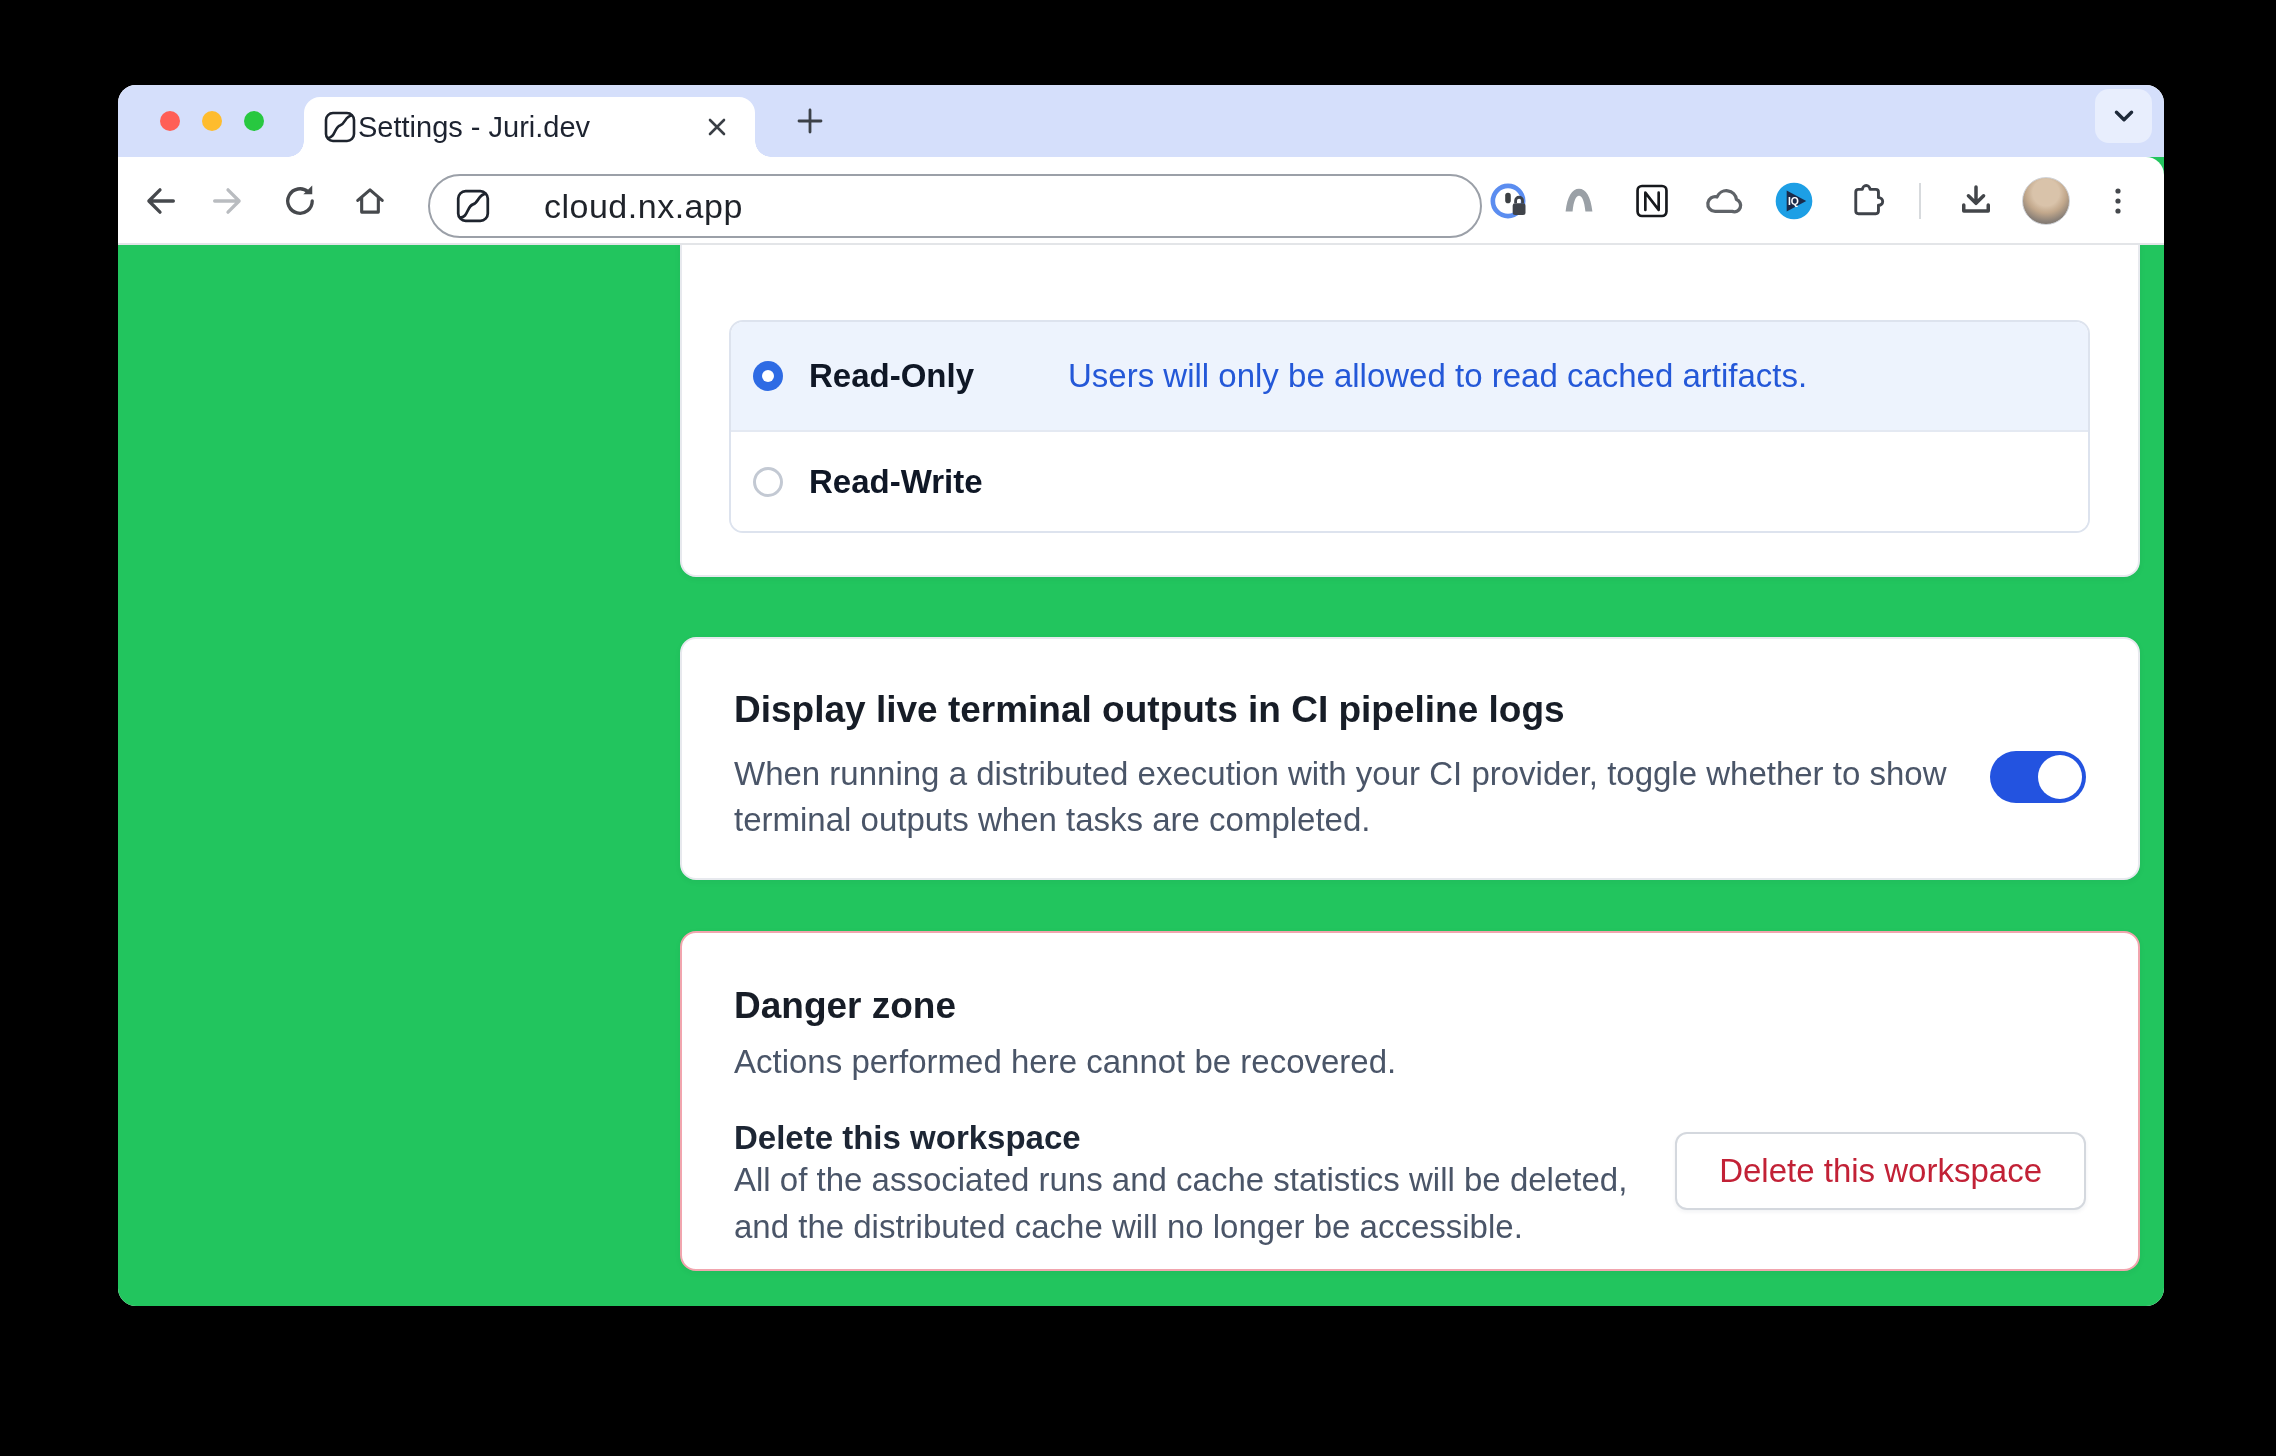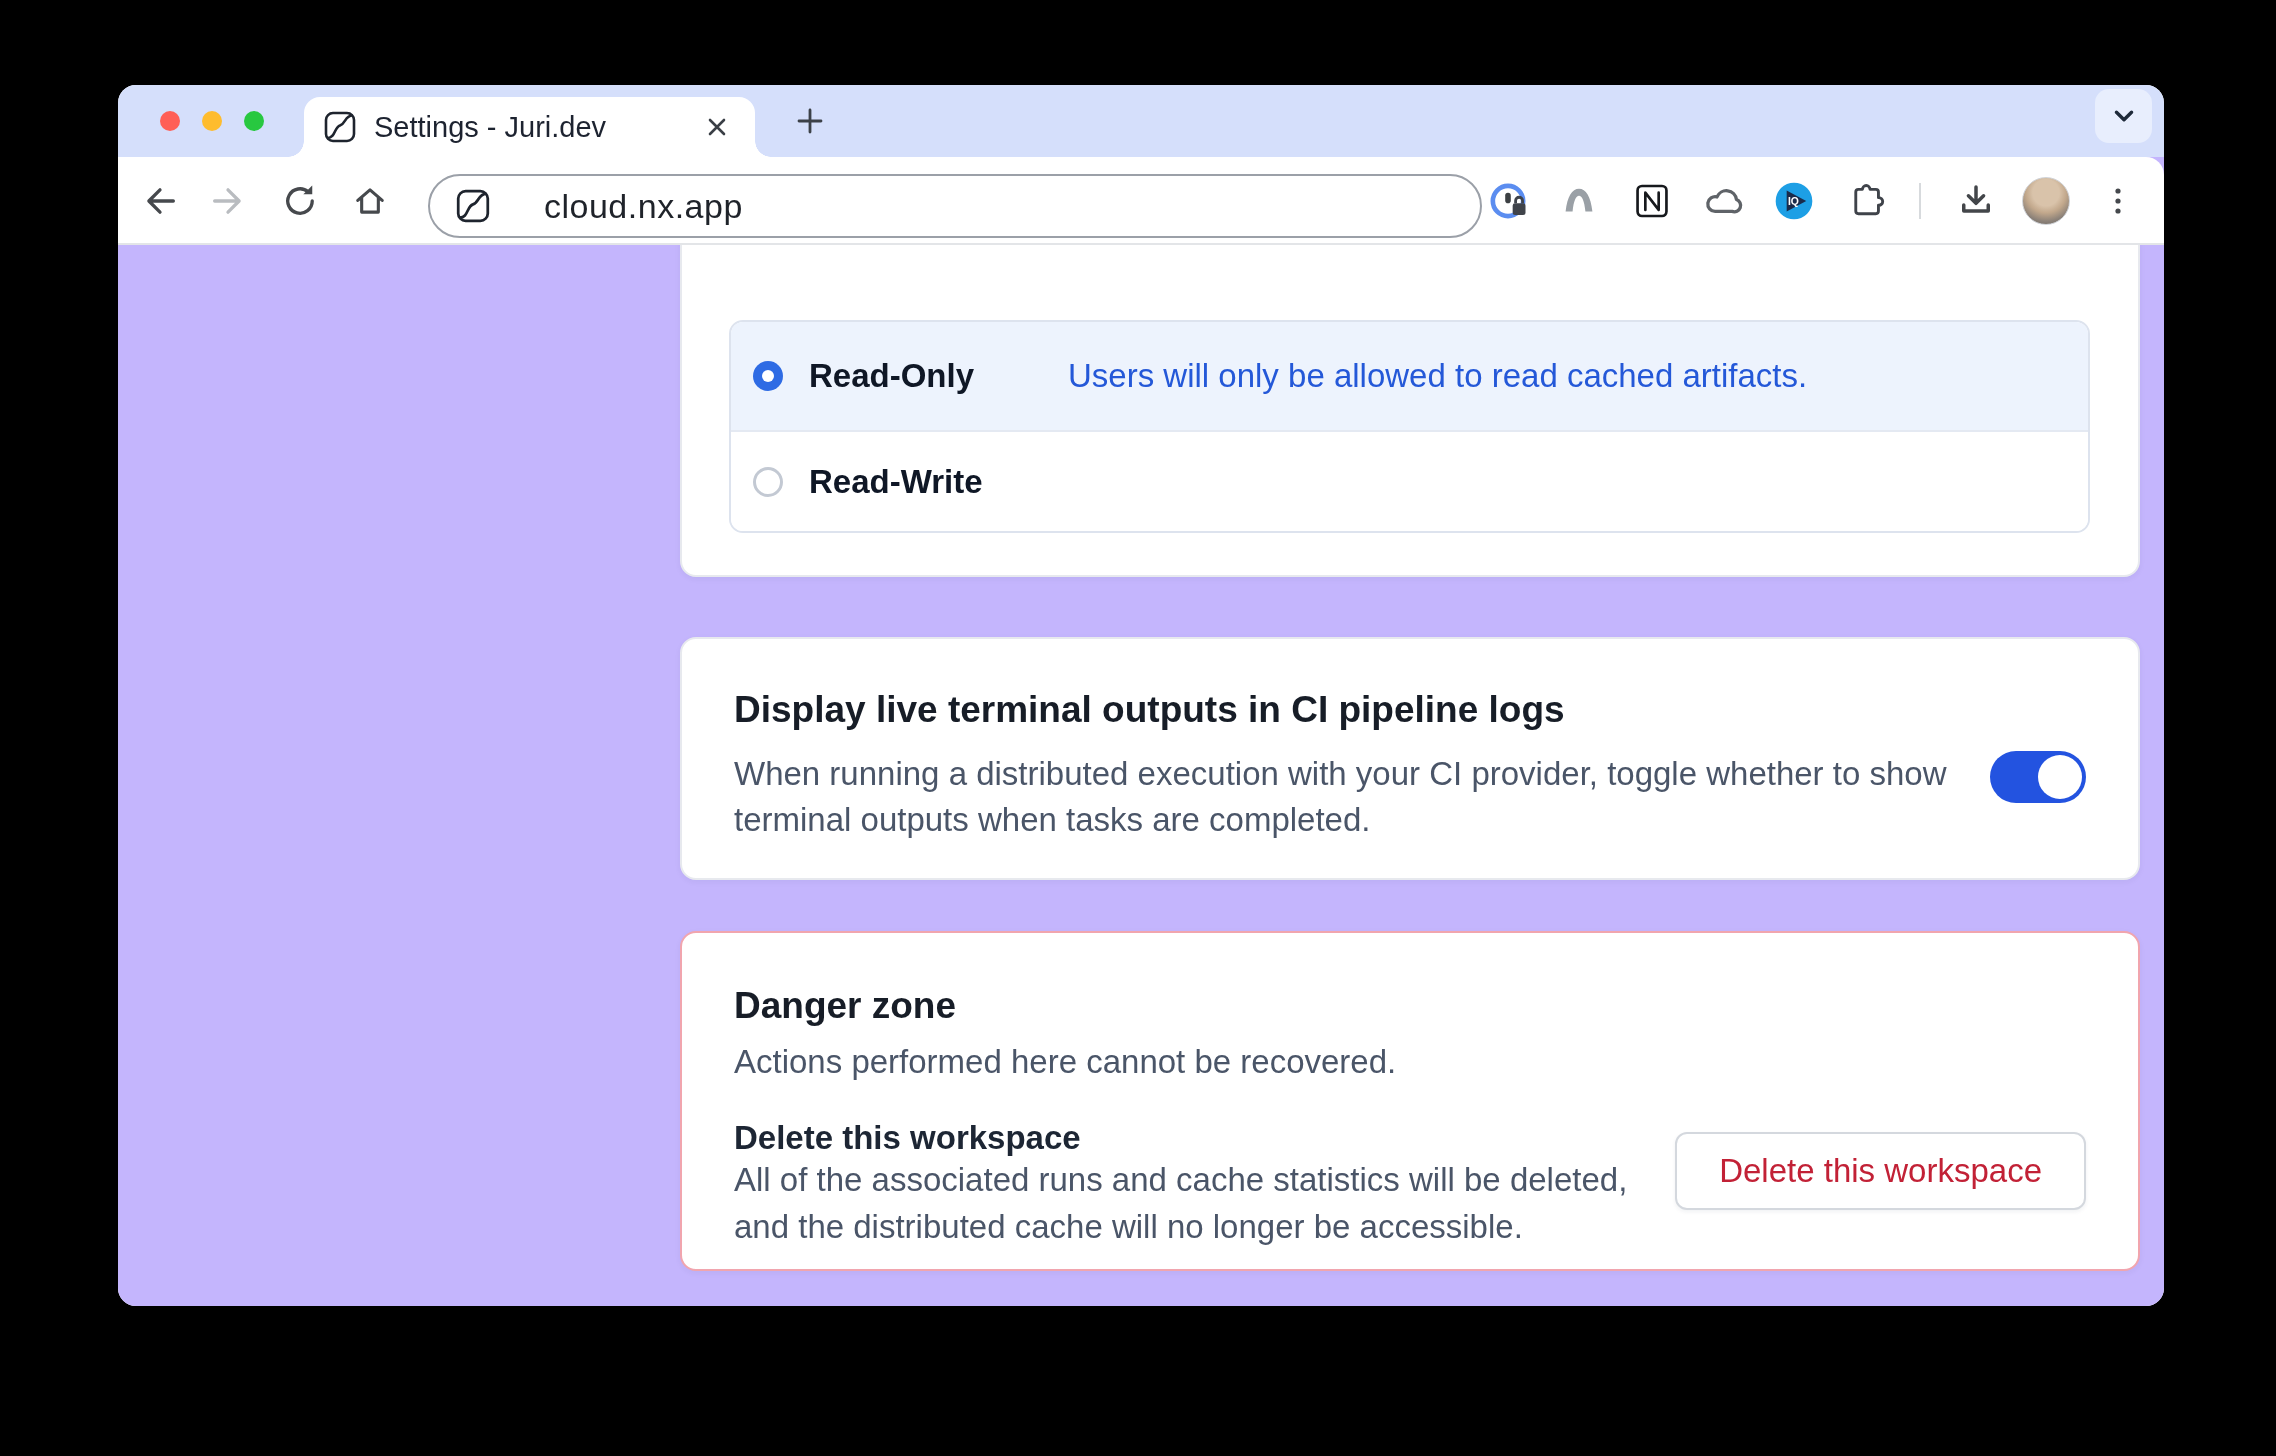--- a/index.html
+++ b/index.html
@@ -18,35 +18,35 @@
   
   .tabstrip{position:absolute;left:0;top:0;width:100%;height:72px;background:var(--tabstrip-bg);}
   .traffic{position:absolute;top:26px;width:20px;height:20px;border-radius:50%;}
   .t-red{left:42px;background:var(--traffic-red);}
   .t-yellow{left:84px;background:var(--traffic-yellow);}
   .t-green{left:126px;background:var(--traffic-green);}
   .tab{position:absolute;left:186px;top:12px;width:451px;height:60px;background:#fff;border-radius:16px 16px 0 0;display:flex;align-items:center;padding:0 18px;}
   .tab::before,.tab::after{content:'';position:absolute;bottom:0;width:16px;height:16px;}
   .tab::before{left:-16px;background:radial-gradient(circle at 0 0, rgba(0,0,0,0) 15.5px, #fff 16px);}
   .tab::after{right:-16px;background:radial-gradient(circle at 100% 0, rgba(0,0,0,0) 15.5px, #fff 16px);}
-  .tab-title{font-size:29px;color:#1d2330;margin-left:16px;flex:1;white-space:nowrap;overflow:hidden;}
+  .tab-title{font-size:29px;color:#1d2330;margin-left:0;flex:1;white-space:nowrap;overflow:hidden;}
   .tab-close{width:40px;height:40px;border-radius:8px;display:flex;align-items:center;justify-content:center;cursor:pointer;}
   .newtab{position:absolute;left:668px;top:12px;width:48px;height:48px;border-radius:10px;display:flex;align-items:center;justify-content:center;}
   .chevron-btn{position:absolute;right:12px;top:4px;width:57px;height:54px;border-radius:14px;background:var(--chevron-bg);display:flex;align-items:center;justify-content:center;}
 
   
   .toolbar{position:absolute;left:0;top:72px;width:100%;height:88px;background:#fff;border-bottom:2px solid #e3e5e8;z-index:5;border-top-right-radius:18px;}
   .tool-btn{position:absolute;top:16px;width:56px;height:56px;display:flex;align-items:center;justify-content:center;border-radius:50%;}
   .urlbar{position:absolute;left:310px;top:17px;width:1054px;height:64px;border:2px solid #9ba0a8;border-radius:32px;background:#fff;display:flex;align-items:center;padding:0 10px 0 24px;gap:34px;}
   .url-text{font-size:34px;color:#1f232a;margin-left:18px;letter-spacing:.5px;}
   .sep{position:absolute;left:1801px;top:26px;width:2px;height:36px;background:#d7dadd;}
   .avatar{position:absolute;left:1904px;top:20px;width:48px;height:48px;border-radius:50%;background:radial-gradient(circle at 50% 32%, #d9c3aa 0 34%, #c2a88c 52%, #8b8178 74%, #5f5a55 100%);border:1px solid #d0d3d8;}
 
   
-  .page{position:absolute;left:0;top:72px;right:0;bottom:0;background:#c4b5fd;overflow:hidden;z-index:1;}
+  .page{position:absolute;left:0;top:72px;right:0;bottom:0;background:#22c55e;overflow:hidden;z-index:1;}
   .clipped-line{position:absolute;left:609px;top:55px;font-size:33px;color:var(--body-text);}
   .clipped-line a{color:var(--body-text);text-decoration:underline;cursor:pointer;}
 
   .card{position:absolute;left:562px;width:1460px;background:#fff;border:2px solid var(--card-border);border-radius:16px;box-shadow:0 2px 6px rgba(20,30,60,.05);}
   .card-access{top:20px;height:400px;}
   .card-terminal{top:480px;height:243px;padding:50px 52px;}
   .card-danger{top:774px;height:340px;border-color:var(--danger-border);padding:52px 52px;}
 
   
   .radio-box{position:absolute;left:47px;top:141px;width:1361px;height:213px;border:2px solid #dde3ee;border-radius:14px;overflow:hidden;background:#fff;}

